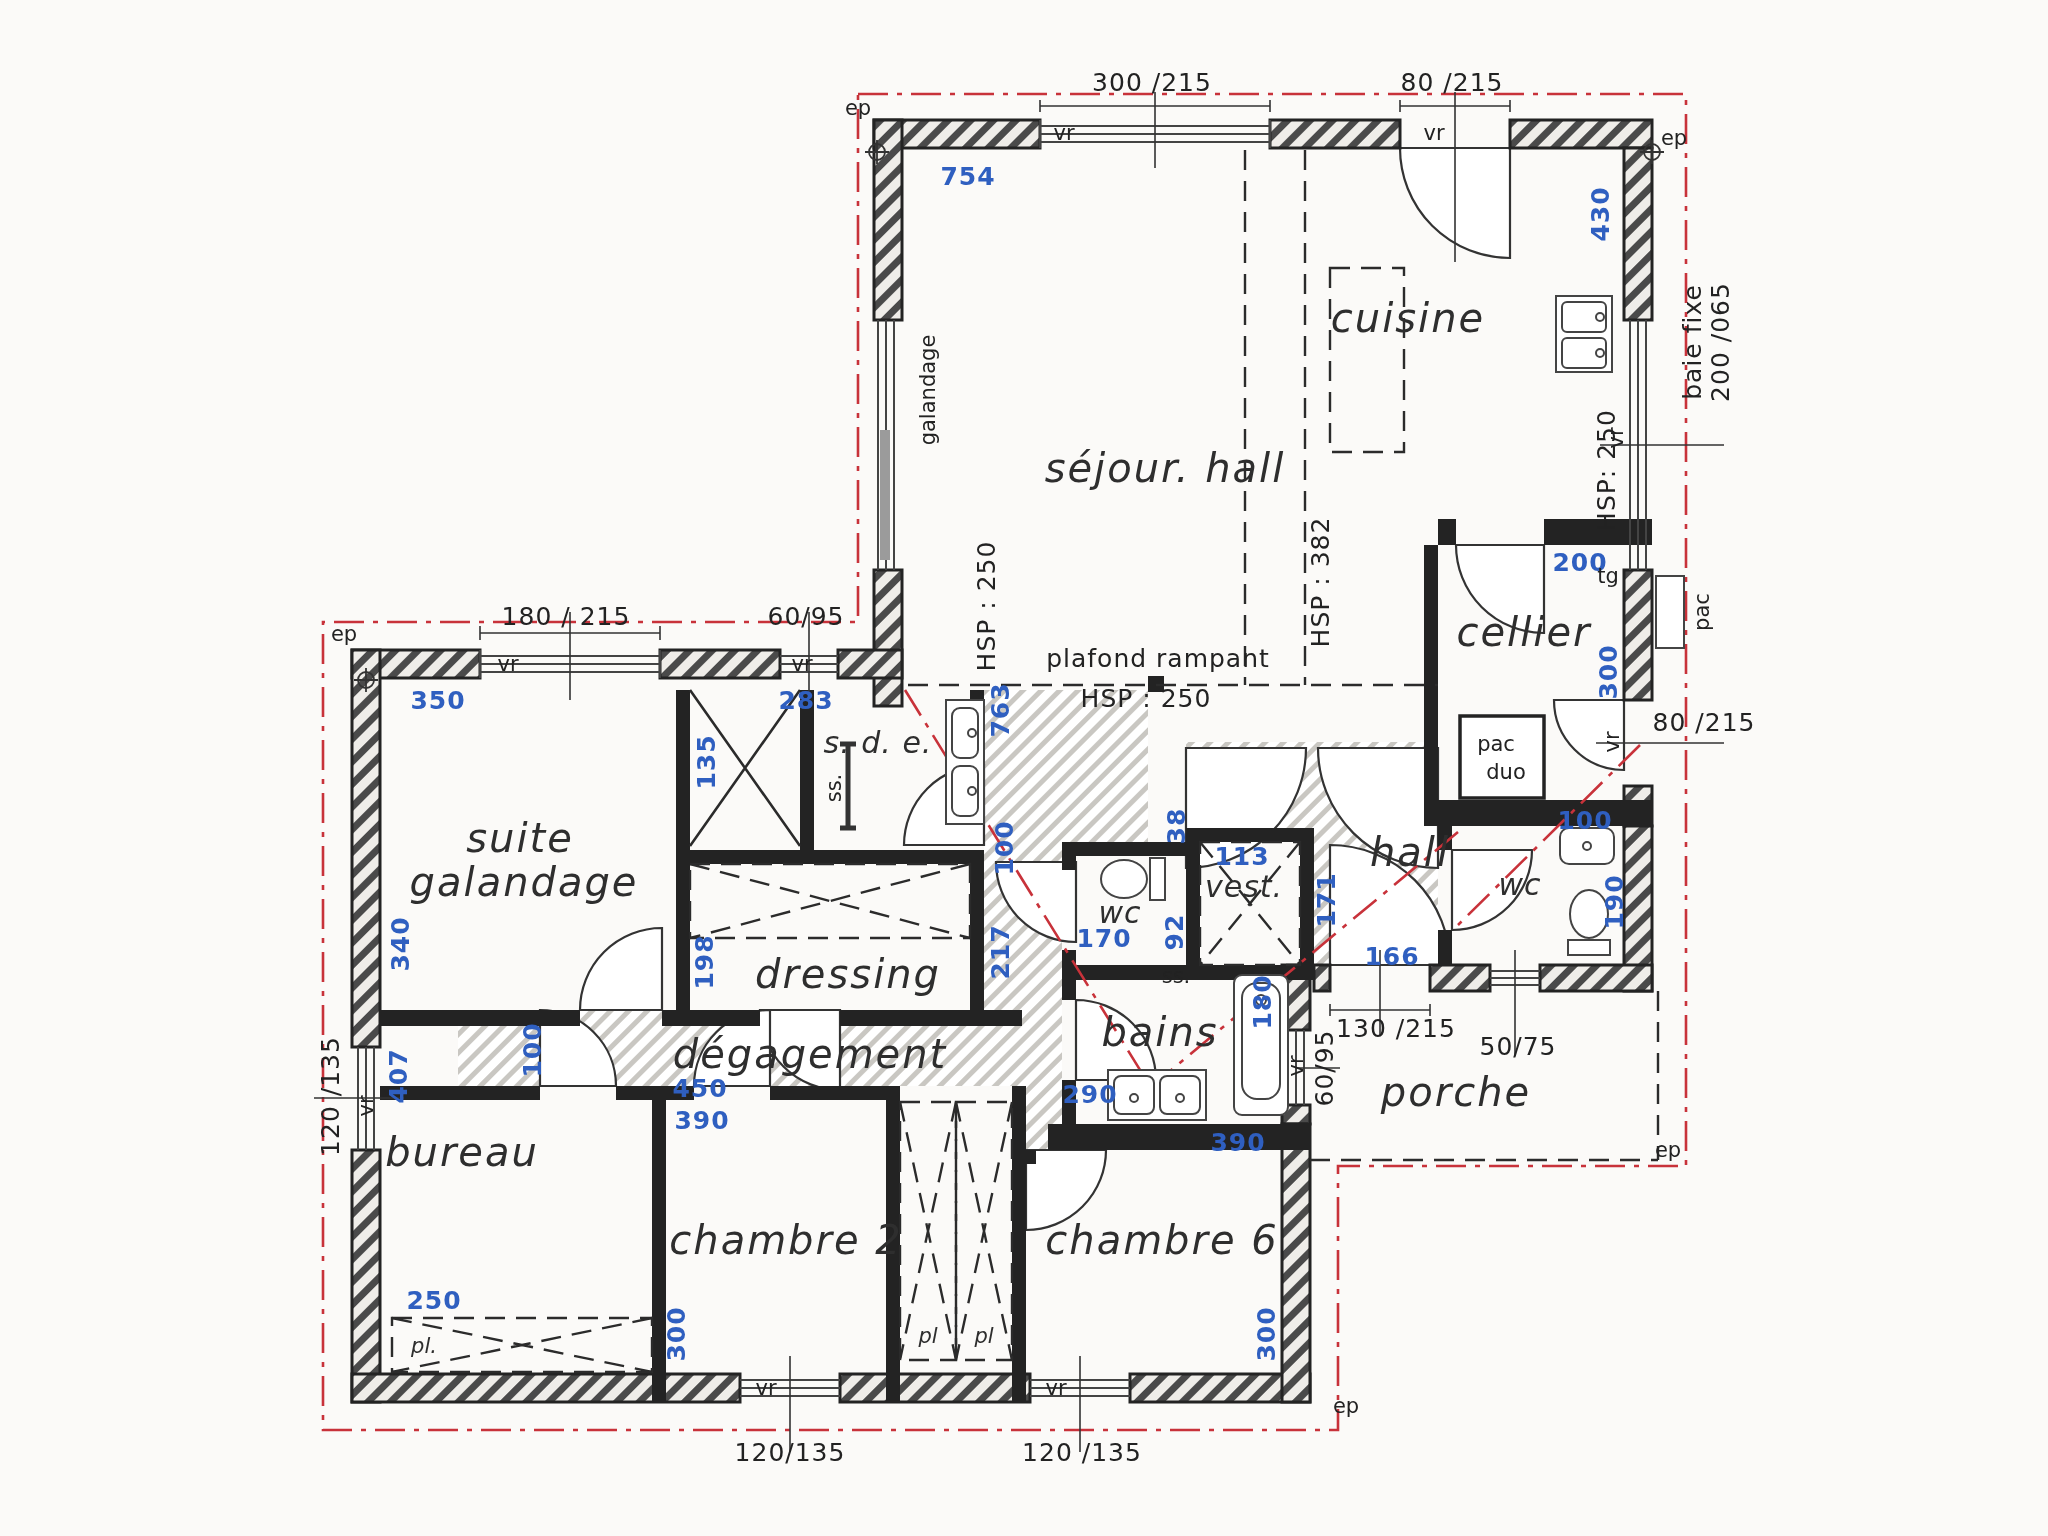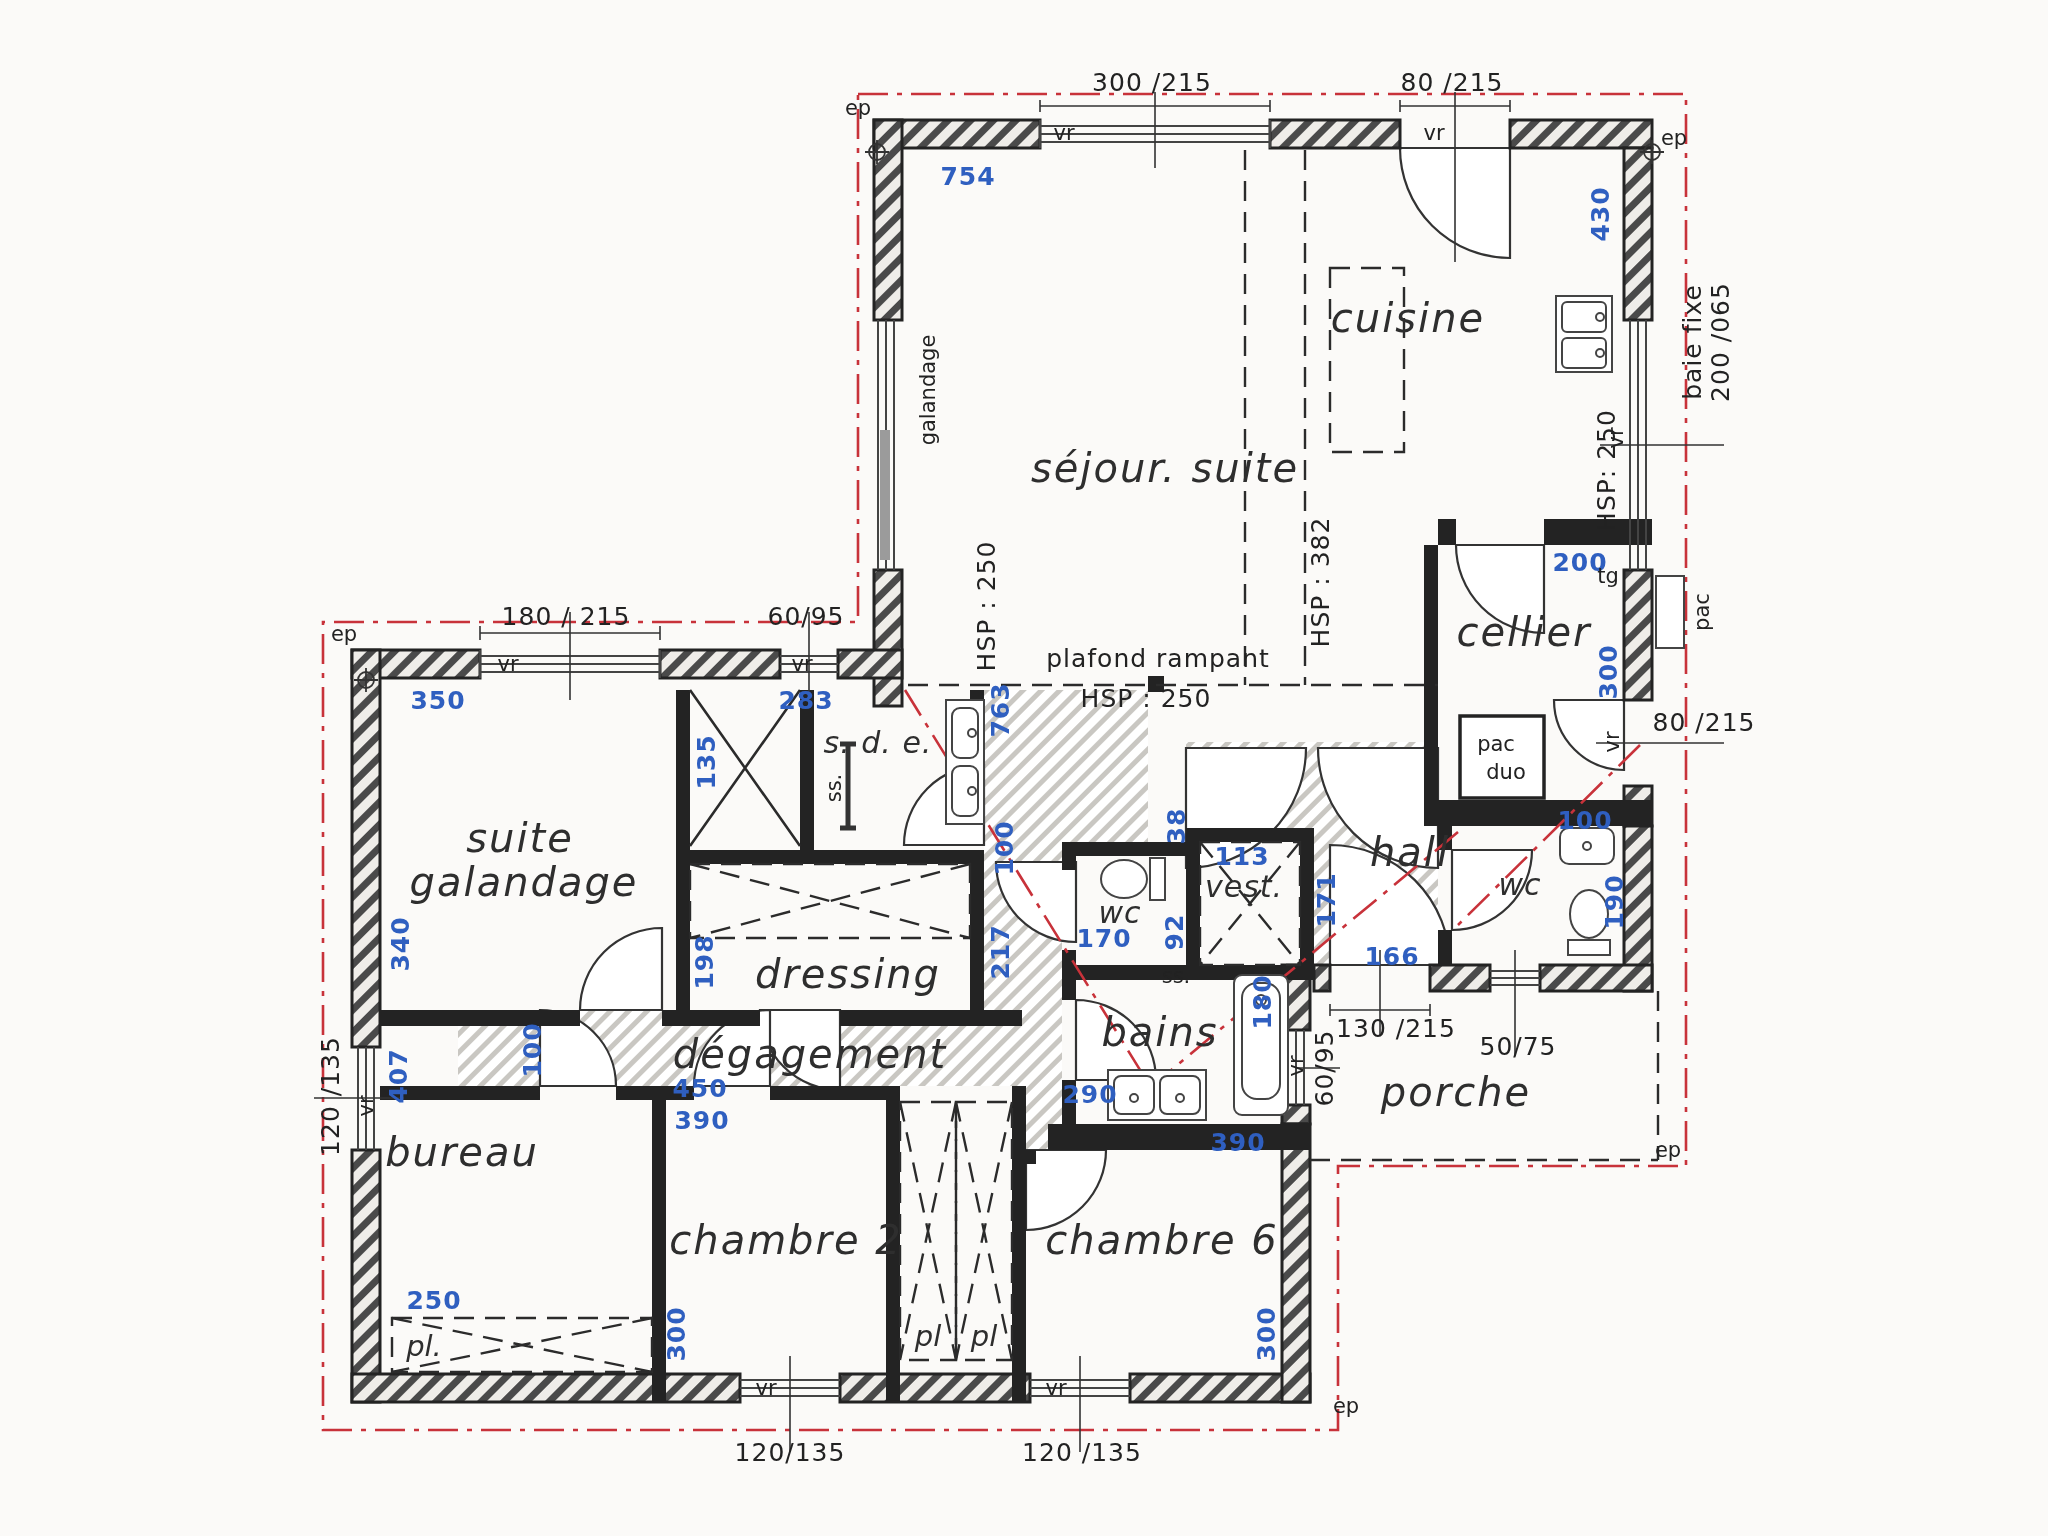--- a/index.html
+++ b/index.html
@@ -3,21 +3,21 @@
 <meta charset="utf-8">
 <style>
   html,body{margin:0;padding:0;background:#e8e8e8;}
   #stage{position:relative;width:2048px;height:1536px;background:#fbfaf8;overflow:hidden;
          font-family:"DejaVu Sans",sans-serif;}
   svg{position:absolute;left:0;top:0;}
   .lbl{position:absolute;transform:translate(-50%,-50%);white-space:pre;color:#2b2b2b;}
   .v{transform:translate(-50%,-50%) rotate(-90deg);}
   .room{font-style:italic;font-size:40px;letter-spacing:2px;color:#2e2e2e;}
   .room-sm{font-style:italic;font-size:30px;letter-spacing:1px;color:#2e2e2e;}
-  .room-xs{font-style:italic;font-size:29px;color:#2e2e2e;}
+  .room-xs{font-style:italic;font-size:21px;color:#2e2e2e;}
   .dim{font-size:25px;color:#2f5fc0;font-weight:bold;letter-spacing:1px;}
   .bdim{font-size:25px;color:#222;letter-spacing:1px;}
   .ann{font-size:25px;color:#222;letter-spacing:1px;}
   .ann-sm{font-size:21px;color:#222;}
   .mk{font-size:21px;color:#222;}
 </style>
 </head>
 <body>
 
 <div id="stage">
@@ -209,21 +209,21 @@
   <g stroke="#333" stroke-width="1.8" fill="none">
     <circle cx="877" cy="152" r="8"></circle>
         <path d="M877,140 V164 M865,152 H889"></path>
     <circle cx="1652" cy="152" r="8"></circle>
         <path d="M1652,140 V164 M1640,152 H1664"></path>
     <circle cx="366" cy="680" r="8"></circle>
         <path d="M366,668 V692 M354,680 H378"></path>
   </g>
 </svg>
 
-<div class="lbl room" style="left:1165px;top:468px">séjour. suite</div>
+<div class="lbl room" style="left:1165px;top:468px">séjour. hall</div>
 <div class="lbl room" style="left:1408px;top:318px">cuisine</div>
 <div class="lbl room" style="left:1524px;top:632px">cellier</div>
 <div class="lbl room" style="left:1410px;top:852px">hall</div>
 <div class="lbl room-sm" style="left:1520px;top:884px">wc</div>
 <div class="lbl room-sm" style="left:1120px;top:912px">wc</div>
 <div class="lbl room-sm" style="left:1244px;top:886px">vest.</div>
 <div class="lbl room-sm" style="left:878px;top:742px">s. d. e.</div>
 <div class="lbl room" style="left:848px;top:974px">dressing</div>
 <div class="lbl room" style="left:810px;top:1054px">dégagement</div>
 <div class="lbl room" style="left:520px;top:838px">suite</div>

